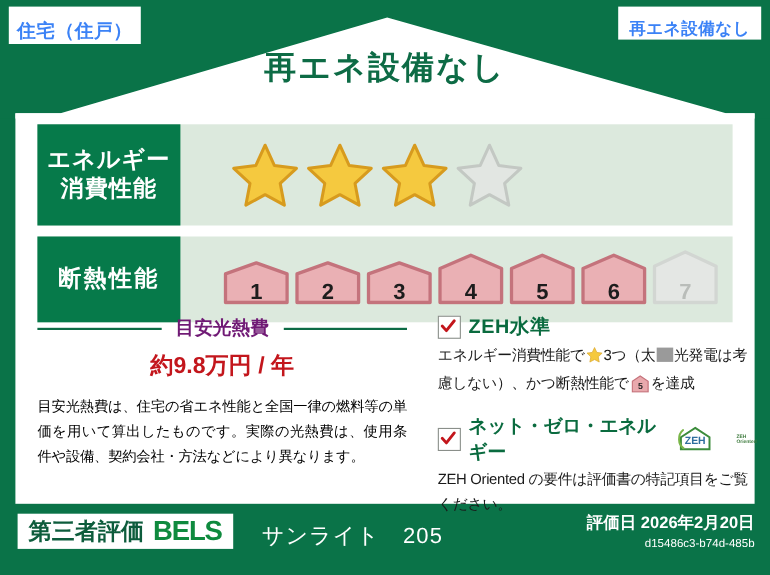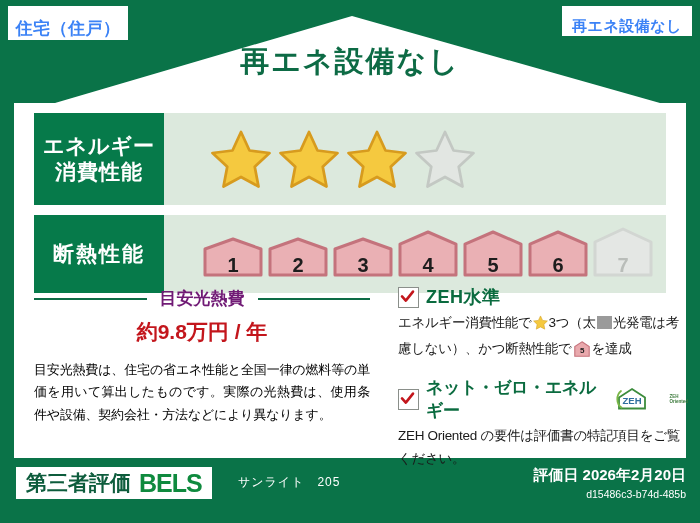--- a/index.html
+++ b/index.html
@@ -112,21 +112,21 @@
 
   
   .footer{position:absolute;left:0;top:462px;width:700px;height:61px;}
   .bels-box{
     position:absolute;left:16px;top:5px;height:32px;background:#fff;
     display:flex;align-items:center;padding:0 10px;gap:8px;
   }
   .bels-jp{font-size:21px;font-weight:bold;color:#0d5c3c;letter-spacing:0px;}
   .bels-en{font-size:25px;font-weight:bold;color:#0f8a3e;letter-spacing:-1px;}
   .bldg-name{
-    position:absolute;left:238px;top:12px;color:#fff;font-size:12px;letter-spacing:1px;
+    position:absolute;left:238px;top:12px;color:#fff;font-size:20px;letter-spacing:1px;
   }
   .eval-date{
     position:absolute;right:14px;top:4px;color:#fff;font-size:15px;
     font-weight:bold;text-align:right;
   }
   .eval-id{
     position:absolute;right:14px;top:26px;color:#fff;font-size:10.5px;text-align:right;
   }
 </style>
 </head>

